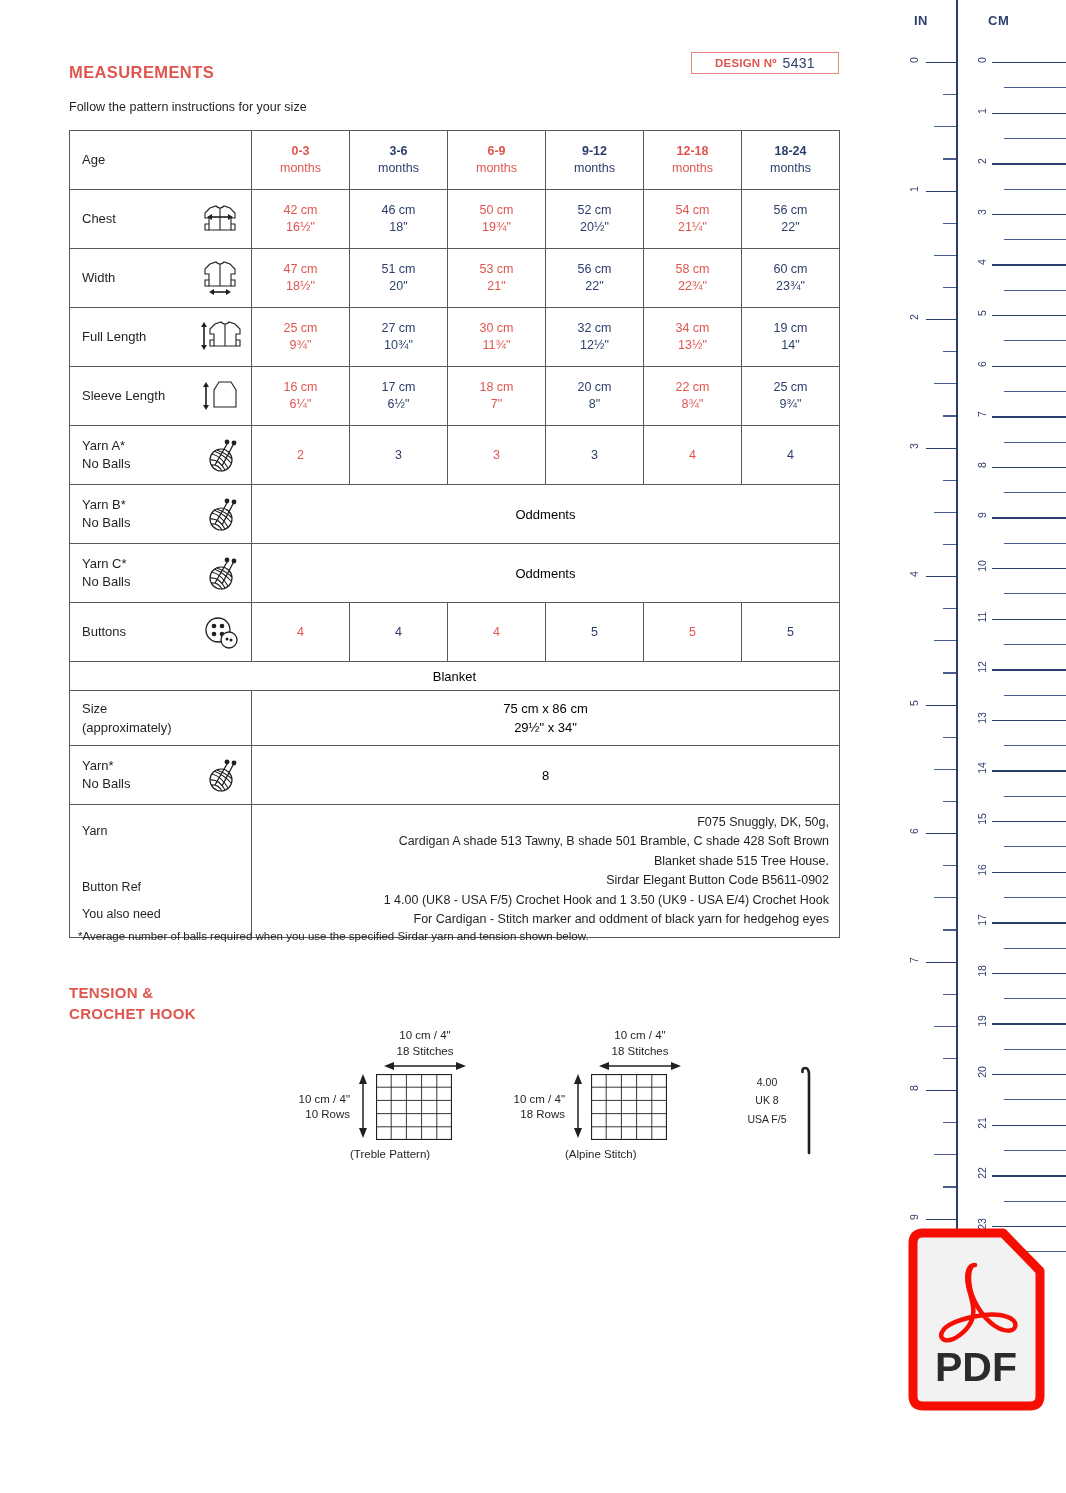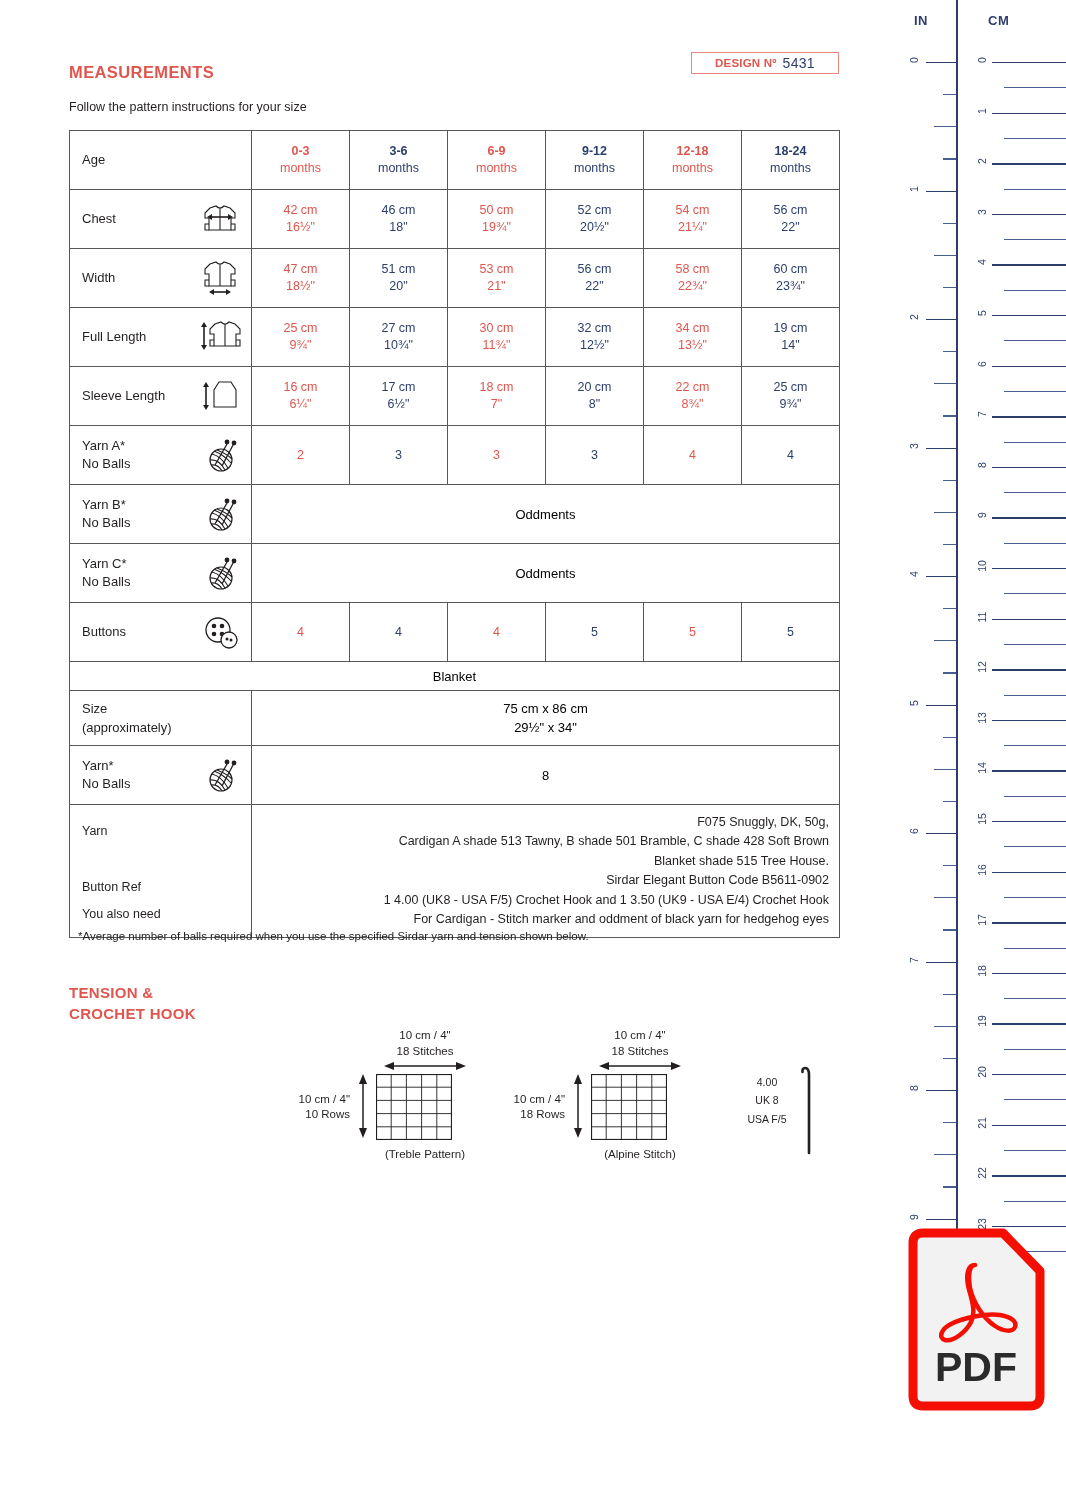--- a/index.html
+++ b/index.html
@@ -169,21 +169,20 @@
     width: 150px;
   }
   .sw-row { display: flex; align-items: center; }
   .sw-left {
     text-align: right;
     line-height: 1.35;
     width: 92px;
     padding-right: 6px;
   }
   .sw-caption {
-    text-align: center;
     margin-top: 7px;
     font-size: 11.5px;
   }
   .grid-box {
     width: 76px; height: 66px;
     position: relative;
   }
   .grid-box svg { display: block; }
 
   

